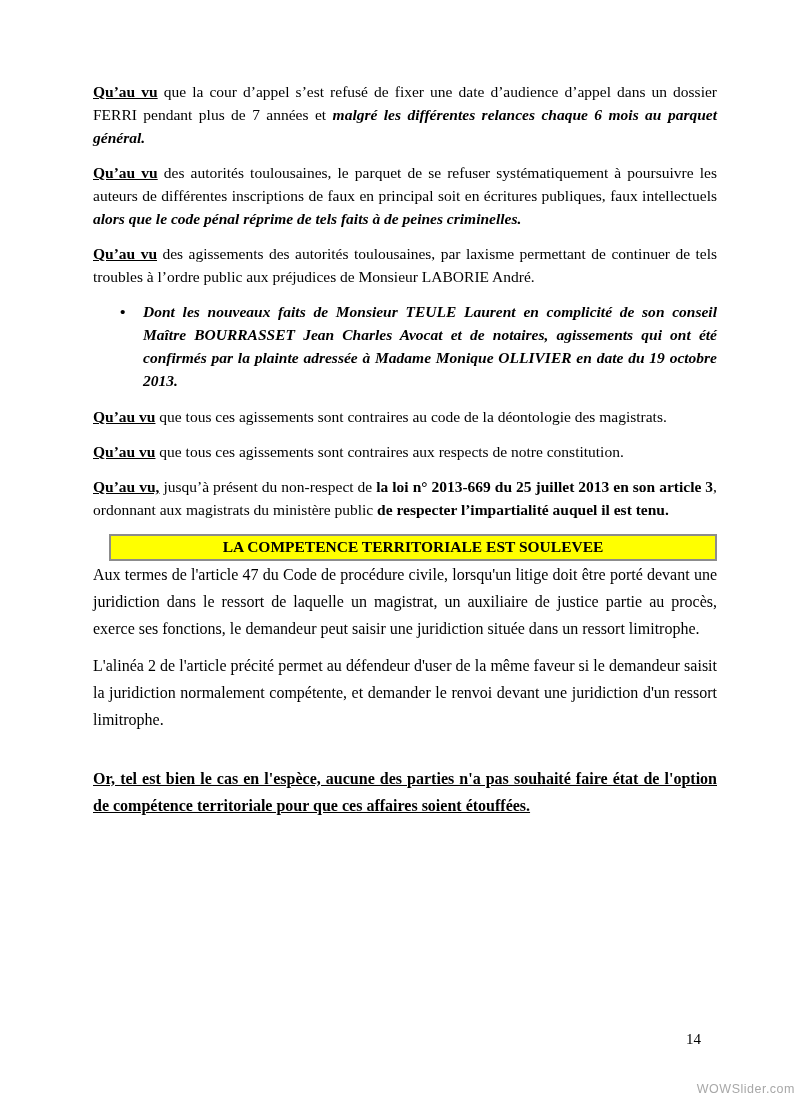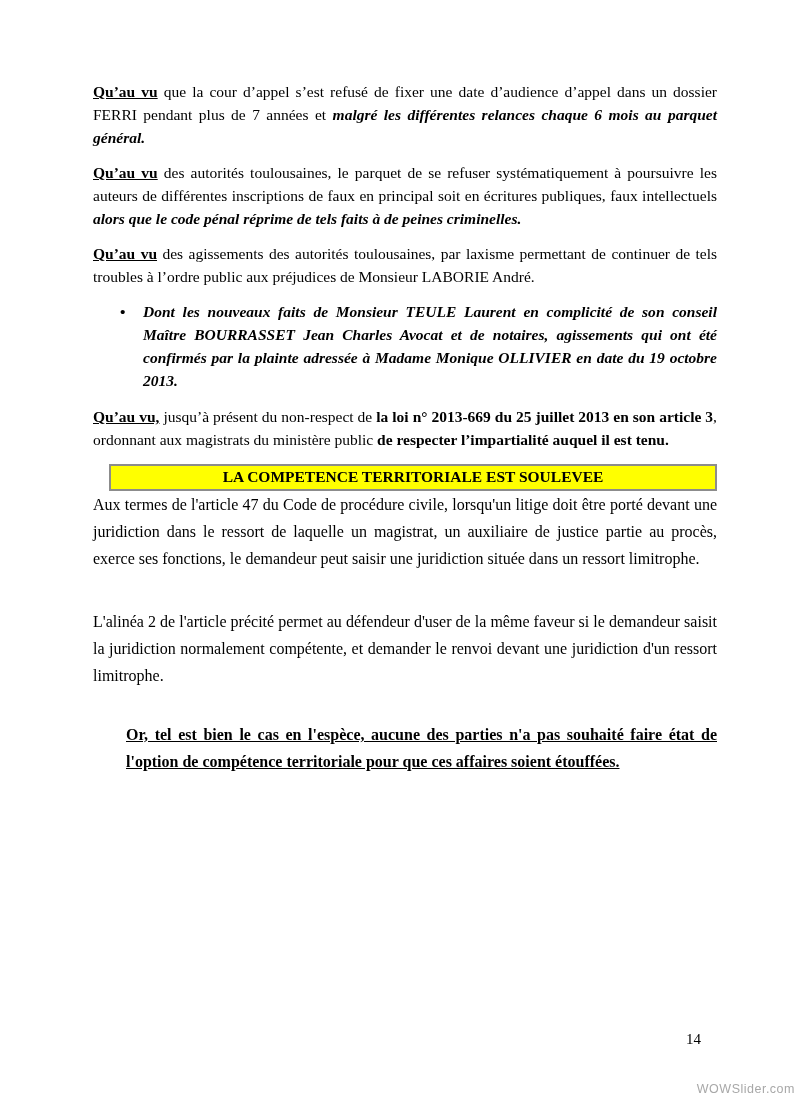--- a/index.html
+++ b/index.html
@@ -49,23 +49,23 @@
     padding: 2px 0 3px 0;
   }
   
   .s2 {
     font-size: 16px;
     line-height: 27px;
     text-align: justify;
     margin: 0;
   }
   .mt28 { }
-  .mt18 { margin-top: 36px; }
+  .mt18 { margin-top: 10px; }
   .mt30 { margin-top: 30px; }
-  .mt32 { margin-top: 32px; margin-left: 33px; }
+  .mt32 { margin-top: 32px; }
   .bu { font-weight: bold; text-decoration: underline; }
   
   .page-num {
     position: absolute;
     top: 1030px; left: 686px;
     font-size: 15px;
     line-height: 18px;
   }
   .watermark {
     position: absolute;
@@ -86,21 +86,23 @@
     <p class="t"><span class="lead">Qu’au vu</span><span> que la cour d’appel s’est refusé de fixer une date d’audience d’appel dans un dossier FERRI pendant plus de 7 années et </span><span class="bi">malgré les différentes relances chaque 6 mois au parquet général.</span></p>
 
     <p class="t"><span class="lead">Qu’au vu</span><span> des autorités toulousaines, le parquet de se refuser systématiquement à poursuivre les auteurs de différentes inscriptions de faux en principal soit en écritures publiques, faux intellectuels </span><span class="bi">alors que le code pénal réprime de tels faits à de peines criminelles.</span></p>
 
     <p class="t"><span class="lead">Qu’au vu</span><span> des agissements des autorités toulousaines, par laxisme permettant de continuer de tels troubles à l’ordre public aux préjudices de Monsieur LABORIE André.</span></p>
 
     <div class="bullet-list">
       <div class="bullet-item"><span class="bullet-marker">•</span><span>Dont les nouveaux faits de Monsieur TEULE Laurent en complicité de son conseil Maître BOURRASSET Jean Charles Avocat et de notaires, agissements qui ont été confirmés par la plainte adressée à Madame Monique OLLIVIER en date du 19 octobre 2013.</span></div>
     </div>
 
+    <p class="t"><span class="lead">Qu’au vu</span><span> que tous ces agissements sont contraires au code de la déontologie des magistrats.</span></p>
 
+    <p class="t"><span class="lead">Qu’au vu</span><span> que tous ces agissements sont contraires aux respects de notre constitution.</span></p>
 
 
     <p class="t"><span class="lead">Qu’au vu,</span><span> jusqu’à présent du non-respect de </span><span class="b">la loi n° 2013-669 du 25 juillet 2013 en son article 3</span><span>, ordonnant aux magistrats du ministère public </span><span class="b">de respecter l’impartialité auquel il est tenu.</span></p>
 
     <div class="heading-box">LA COMPETENCE TERRITORIALE EST SOULEVEE</div>
 
     <p class="s2 mt28">Aux termes de l'article 47 du Code de procédure civile, lorsqu'un litige doit être porté devant une juridiction dans le ressort de laquelle un magistrat, un auxiliaire de justice partie au procès, exerce ses fonctions, le demandeur peut saisir une juridiction située dans un ressort limitrophe.</p>
 
     <p class="s2 mt18">L'alinéa 2 de l'article précité permet au défendeur d'user de la même faveur si le demandeur saisit la juridiction normalement compétente, et demander le renvoi devant une juridiction d'un ressort limitrophe.</p>
 

